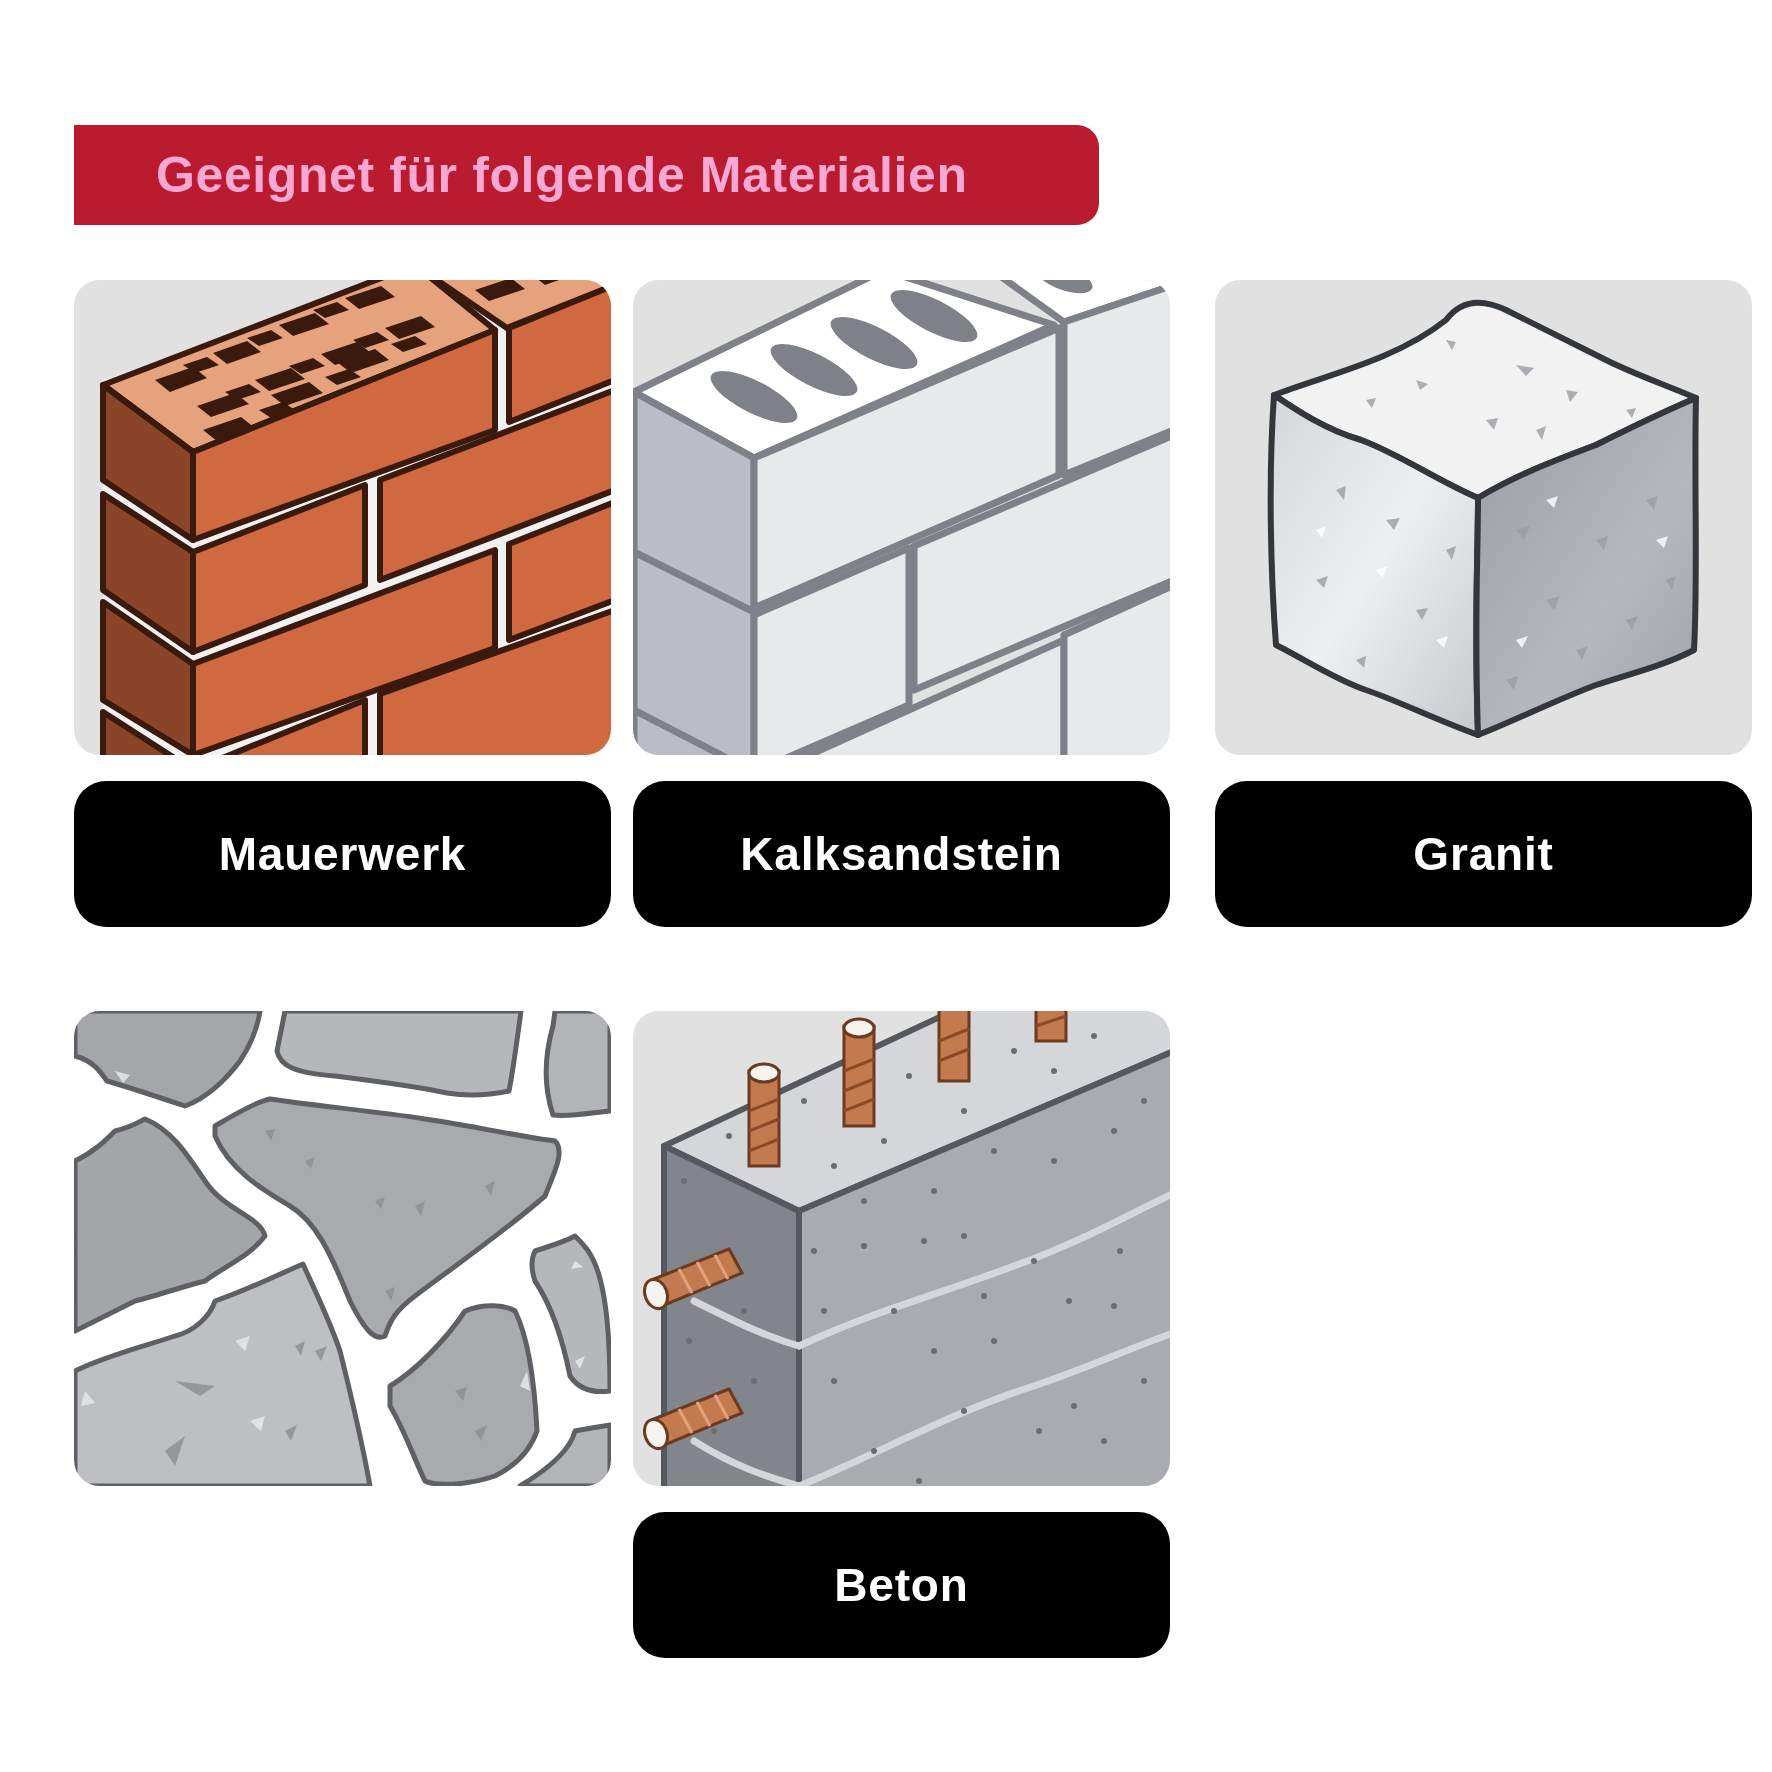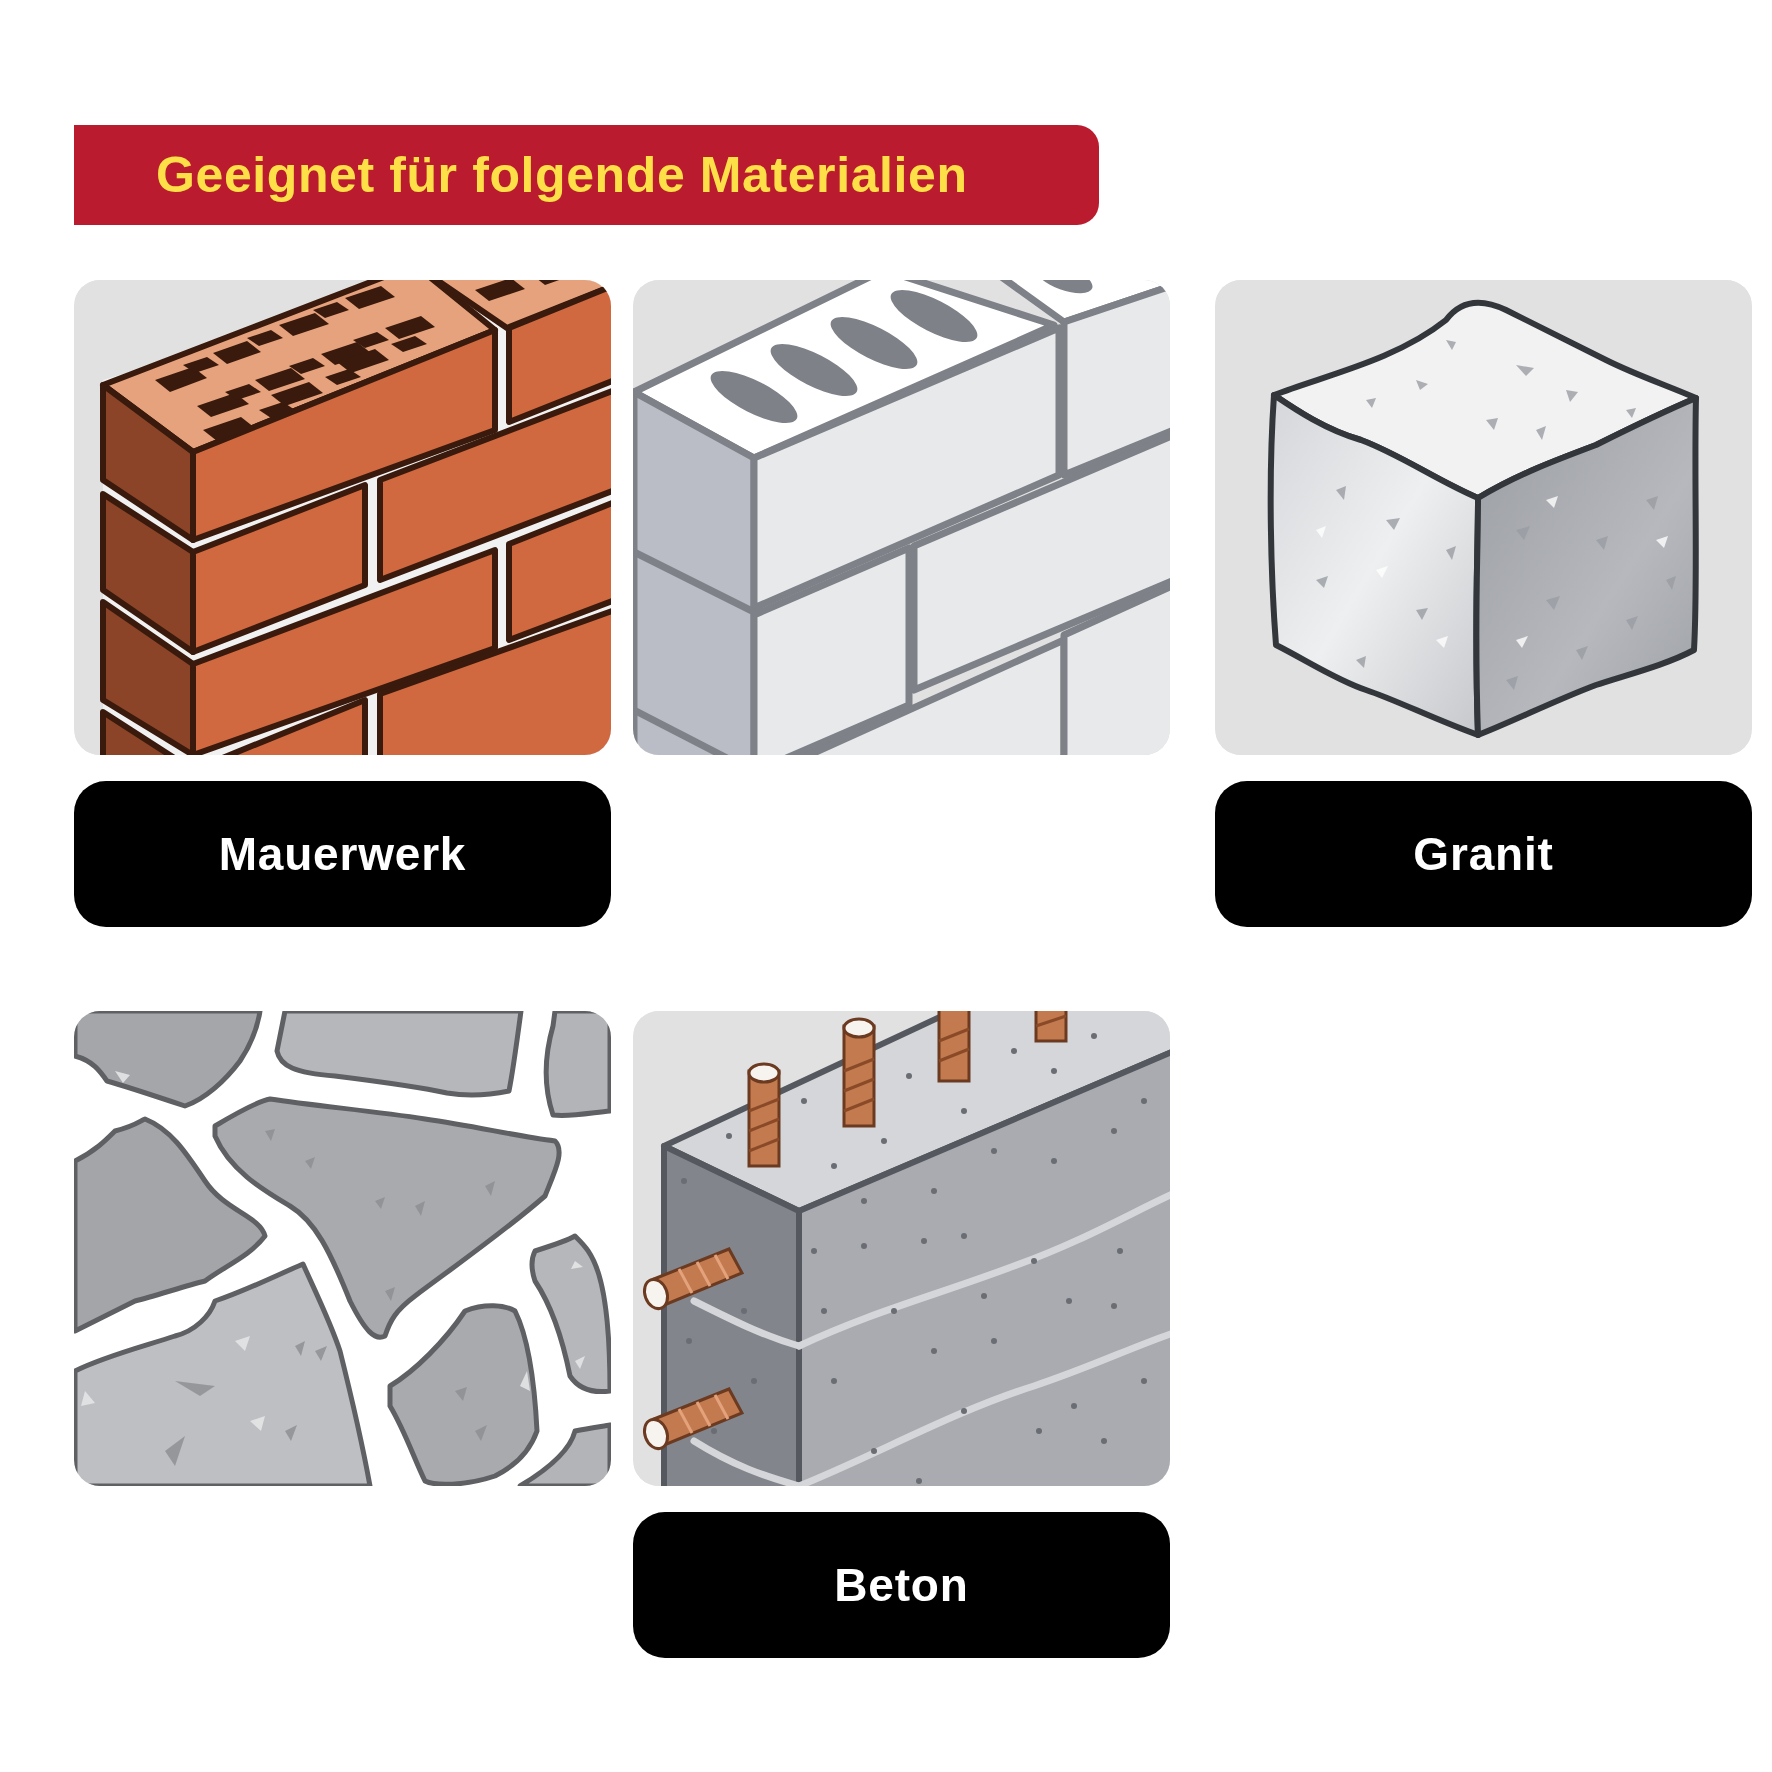--- a/index.html
+++ b/index.html
@@ -1,21 +1,21 @@
 <!DOCTYPE html>
 <html><head>
 <meta charset="utf-8">
 <style>
   html, body { margin:0; padding:0; background:#ffffff; }
   body { width:1772px; height:1772px; position:relative; overflow:hidden;
          font-family:"Liberation Sans", "DejaVu Sans", sans-serif; }
   .banner { position:absolute; left:74px; top:125px; width:1025px; height:100px;
             background:#BA1B2E; border-radius:0 22px 22px 0; box-sizing:border-box;
             display:flex; align-items:center; padding-left:82px; }
-  .banner-title { color:#fde047; font-size:50px; font-weight:bold; letter-spacing:0.6px; white-space:nowrap; }
+  .banner-title { color:#f9a8d4; font-size:50px; font-weight:bold; letter-spacing:0.6px; white-space:nowrap; }
   .tile { position:absolute; width:537px; }
   .tile-img { width:537px; height:475px; border-radius:26px; overflow:hidden; background:#E1E1E1; position:relative; }
   .tile-img svg { display:block; width:537px; height:475px; }
   .tile-label { margin-top:26px; width:537px; height:146px; background:#000000; border-radius:32px;
                 display:flex; align-items:center; justify-content:center; }
   .tile-label span { color:#ffffff; font-size:46px; font-weight:bold; letter-spacing:0.8px; }
 </style>
 </head>
 <body>
 
@@ -108,20 +108,23 @@
       </g>
 
       <g fill="#7E8188">
         <ellipse cx="120" cy="117" rx="48" ry="16" transform="rotate(27 120 117)"></ellipse>
         <ellipse cx="180" cy="90" rx="48" ry="16" transform="rotate(27 180 90)"></ellipse>
         <ellipse cx="240" cy="63" rx="48" ry="16" transform="rotate(27 240 63)"></ellipse>
         <ellipse cx="300" cy="36" rx="48" ry="16" transform="rotate(27 300 36)"></ellipse>
         <ellipse cx="430" cy="-2" rx="30" ry="12" transform="rotate(20 430 -2)"></ellipse>
       </g>
     </svg>
+  </div>
+  <div class="tile-label">
+    <span>Kalksandstein</span>
   </div>
 </div>
 
 <div class="tile" style="left:1191px; top:280px;padding-left:24px;">
   <div class="tile-img">
     <svg viewBox="0 0 535 475" xmlns="http://www.w3.org/2000/svg">
       <defs>
         <linearGradient id="gl" x1="0" y1="0" x2="1" y2="1">
           <stop offset="0" stop-color="#D4D6DA"></stop>
           <stop offset="0.5" stop-color="#EEEFF0"></stop>

